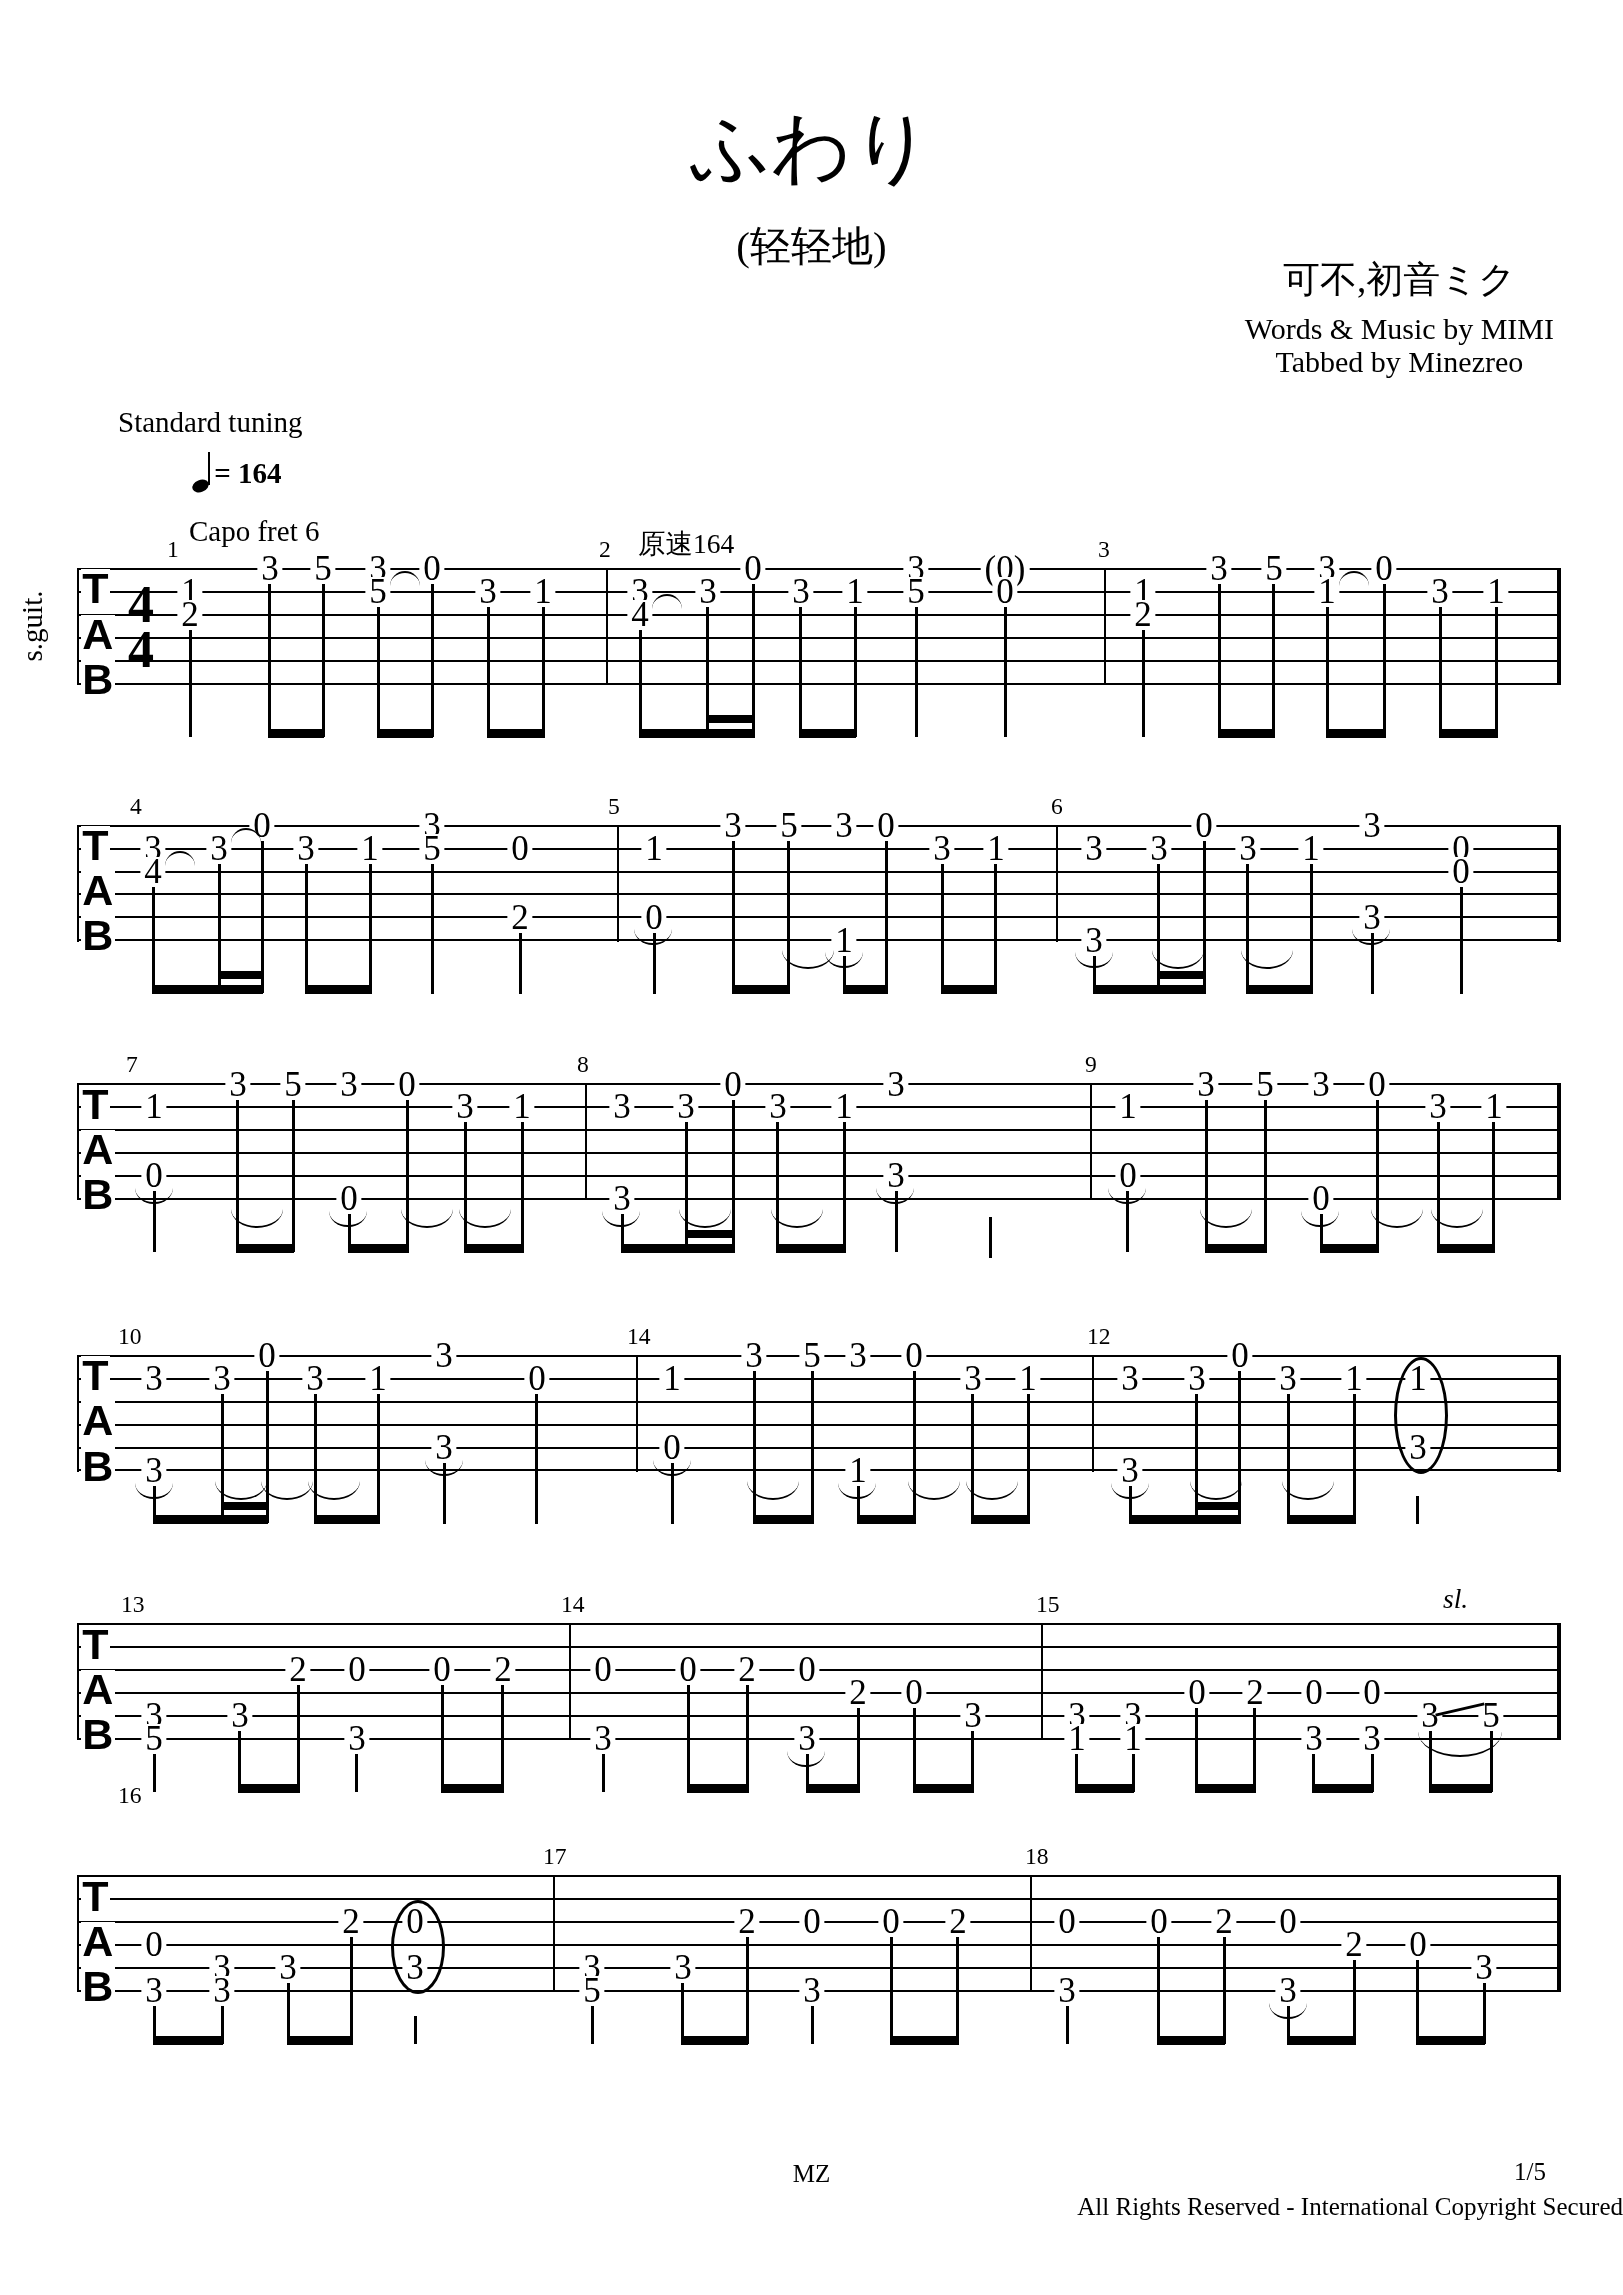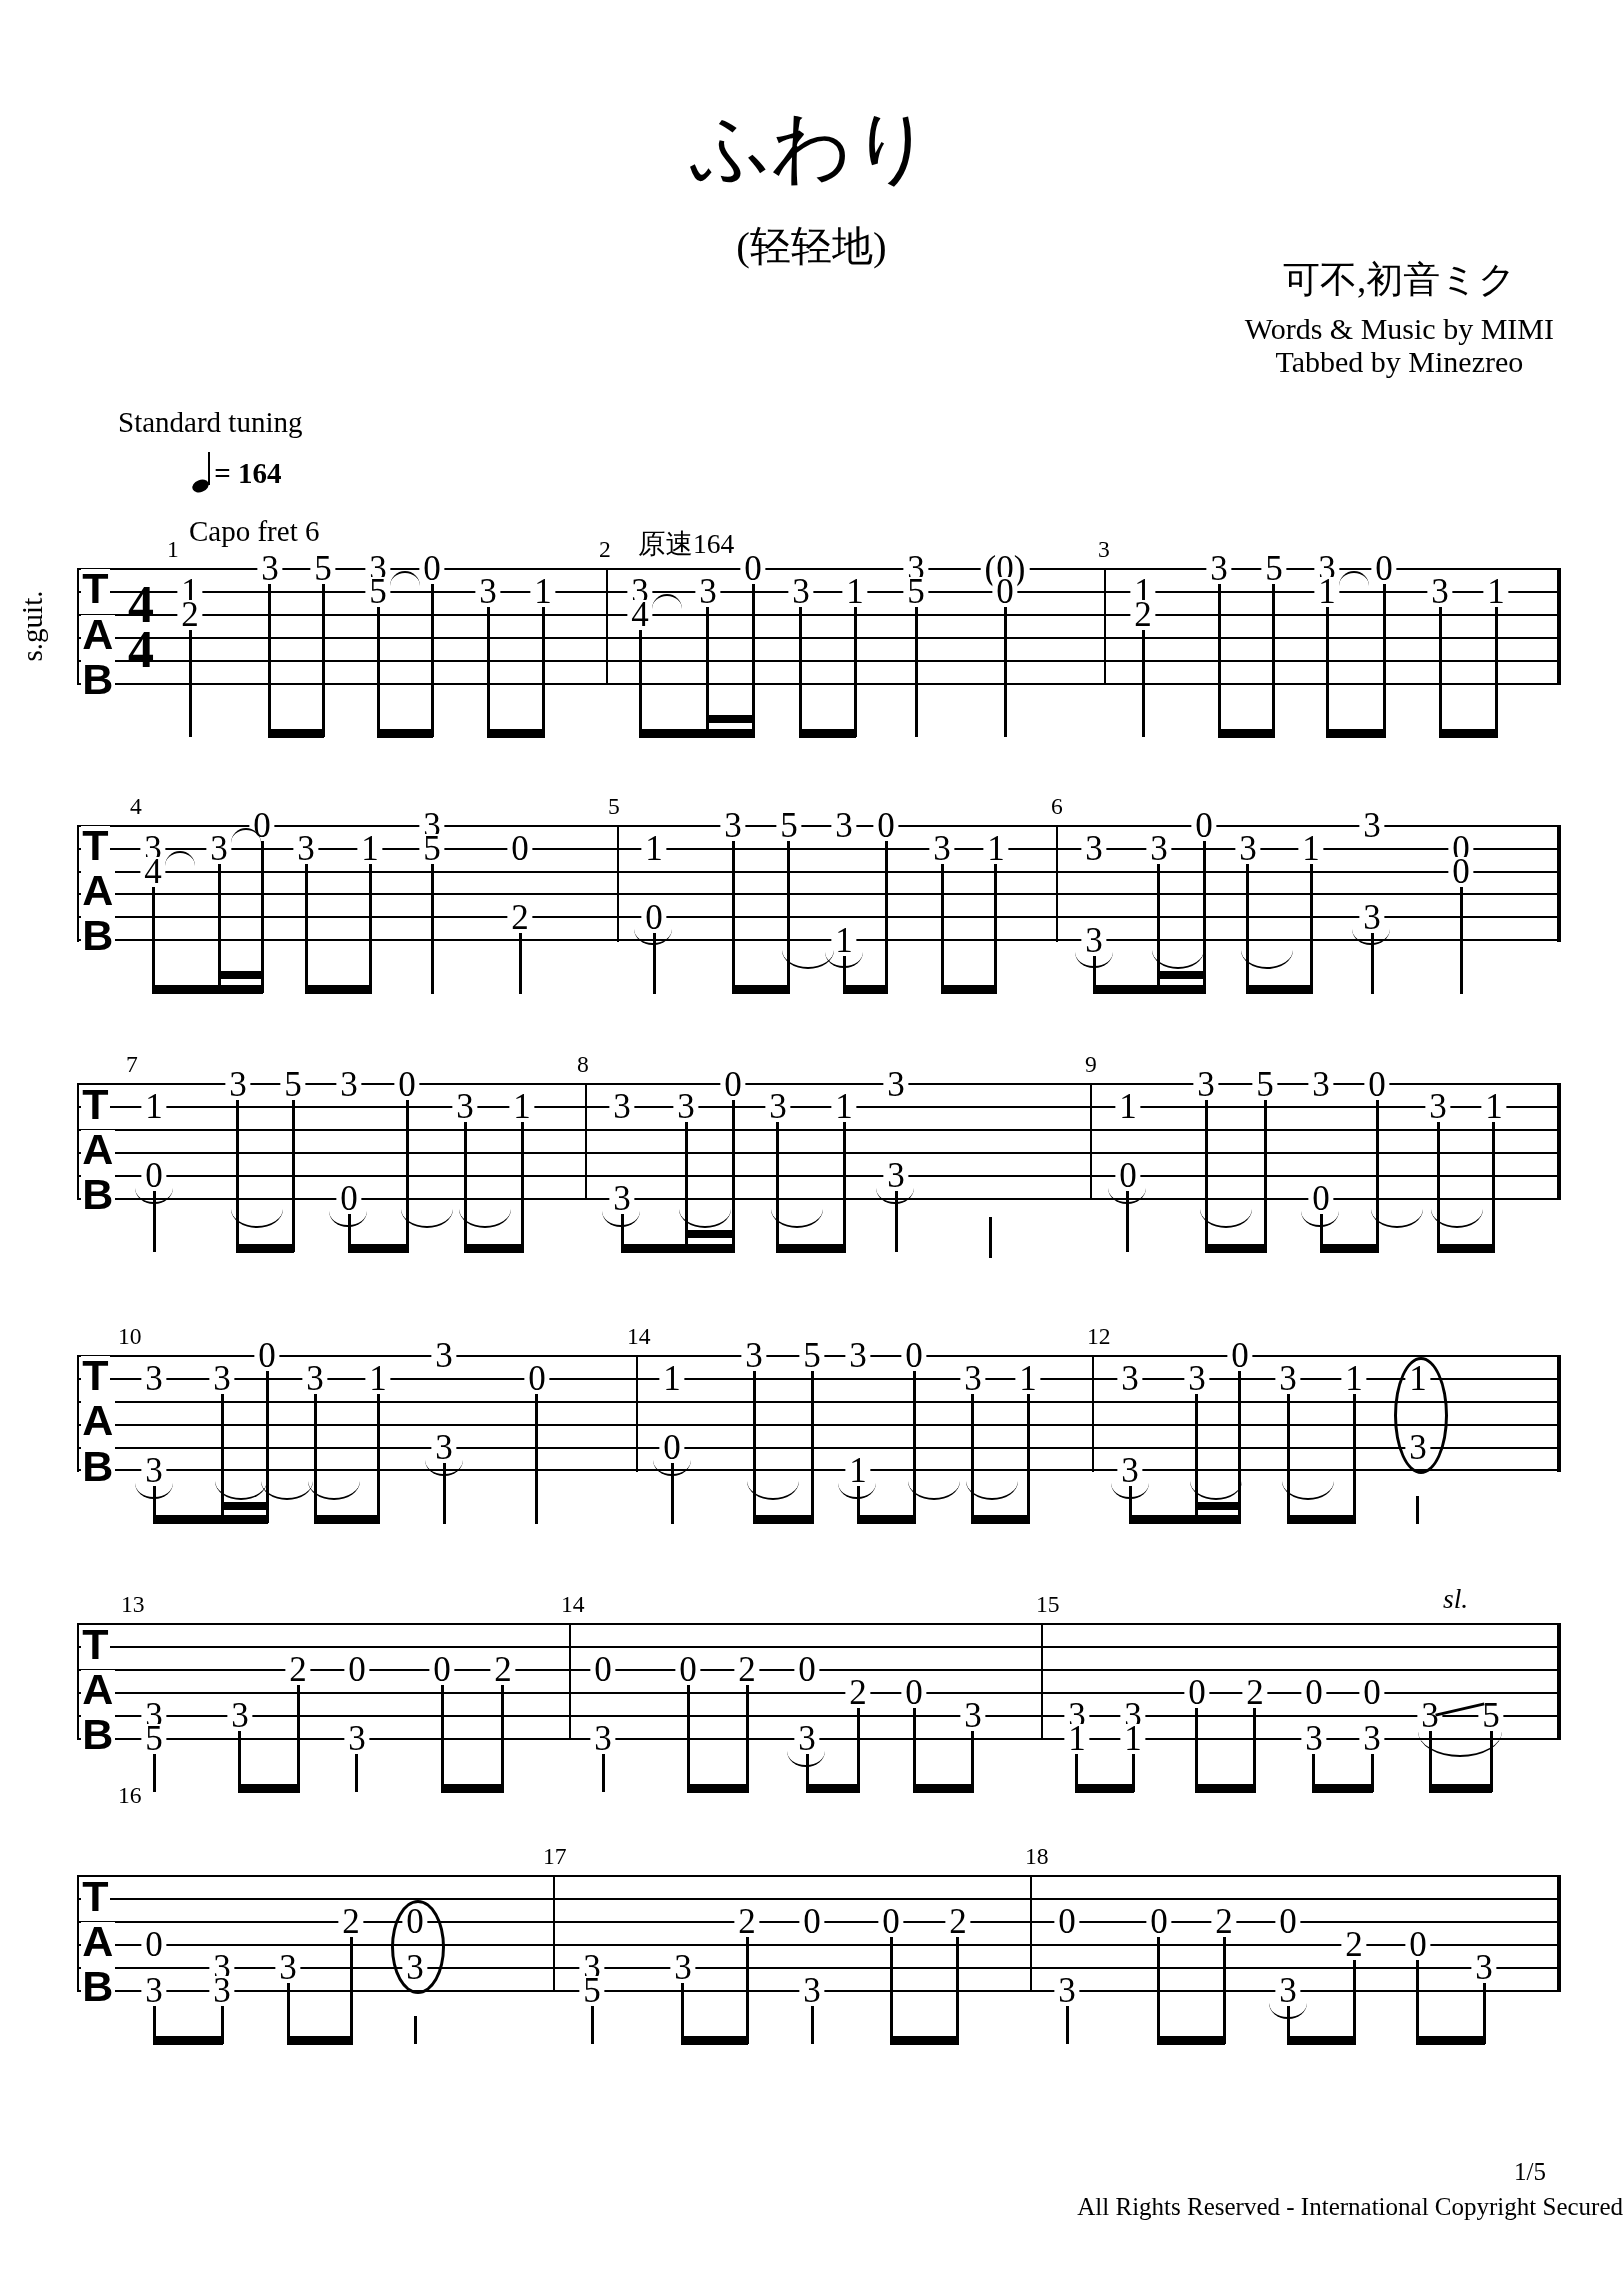--- a/index.html
+++ b/index.html
@@ -531,17 +531,18 @@
       <div class="abs num" style="left: 1484px; top: 1953px;">3</div>
       <div class="abs beam" style="left: 153px; top: 2036px; width: 70px; height: 8.5px;"></div>
       <div class="abs beam" style="left: 287px; top: 2036px; width: 66px; height: 8.5px;"></div>
       <div class="abs beam" style="left: 681px; top: 2036px; width: 67px; height: 8.5px;"></div>
       <div class="abs beam" style="left: 890px; top: 2036px; width: 69px; height: 8.5px;"></div>
       <div class="abs beam" style="left: 1157px; top: 2036px; width: 68px; height: 8.5px;"></div>
       <div class="abs beam" style="left: 1287px; top: 2036px; width: 69px; height: 8.5px;"></div>
       <div class="abs beam" style="left: 1416px; top: 2036px; width: 69px; height: 8.5px;"></div>
     </div>
 
+  <div class="abs ctr foot" style="top:2161px;">MZ</div>
   <div class="abs ctr foot" style="top:2194px;text-align:right;">All Rights Reserved - International Copyright Secured</div>
   <div class="abs foot" style="right:77px;top:2159px;">1/5</div>
 
 </div>
 
 
 </body></html>

